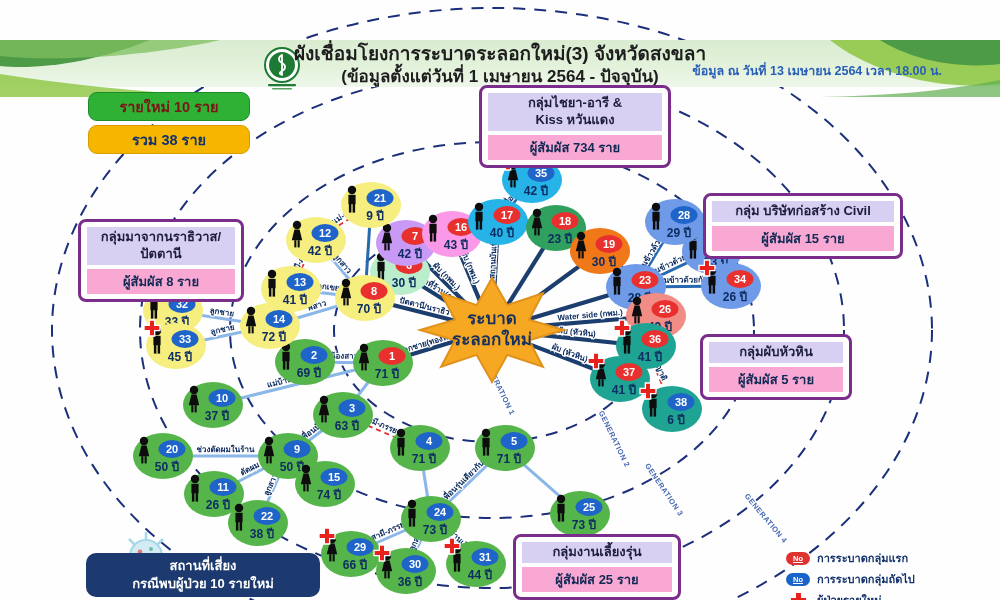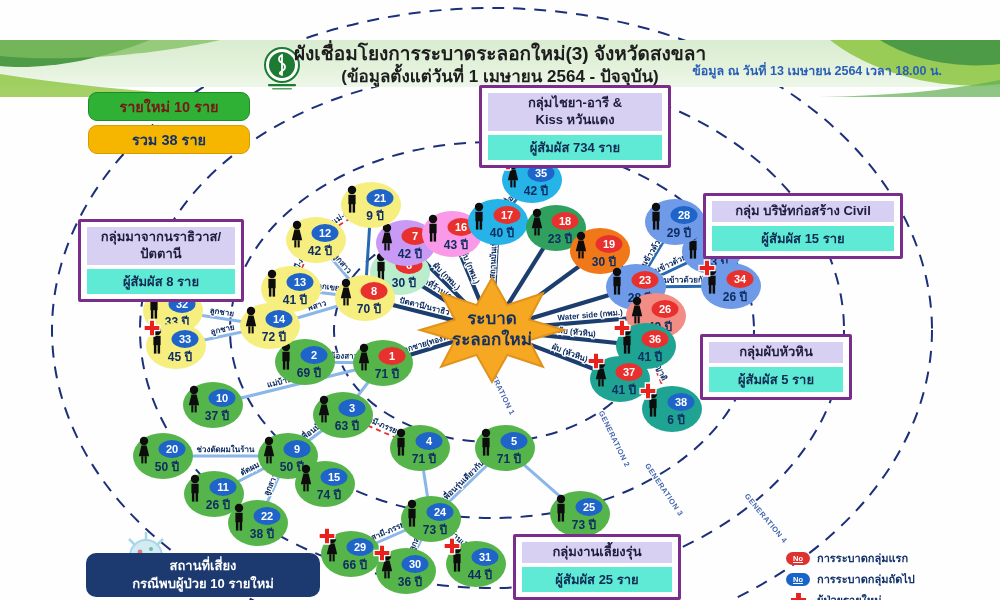--- a/index.html
+++ b/index.html
@@ -15,26 +15,26 @@
   .logo{position:absolute;left:258px;top:4px;width:48px;height:48px;}
   .date-note{position:absolute;right:58px;top:61px;font-size:12.5px;font-weight:bold;color:#2a5fb8;}
   
   .pills{position:absolute;left:88px;top:64px;display:flex;flex-direction:column;gap:4px;margin-top:28px;}
   .pill{border-radius:9px;padding:2px 16px;font-size:14.5px;font-weight:bold;text-align:center;width:128px;}
   .pill.green{background:#2eb135;color:#7a1616;border:1px solid #1d8c26;}
   .pill.amber{background:#f6b600;color:#13316b;border:1px solid #d79c00;}
   
   .net{position:absolute;left:0;top:0;width:1000px;height:600px;}
   
-  .cluster-box{position:absolute;background:#fff;border:3px solid #7b2d8b;border-radius:2px;
+  .cluster-box{position:absolute;background:#fff;border:3px solid #7b2d8b;border-radius:8px;
     padding:5px 6px;display:flex;flex-direction:column;gap:4px;box-sizing:border-box;}
   .cluster-title{background:#d7d0f3;text-align:center;font-size:13px;font-weight:bold;color:#1c1c3c;
     padding:2px 4px;line-height:1.3;}
   .cluster-title span{display:block;}
-  .cluster-contacts{background:#5eead4;text-align:center;font-size:13px;font-weight:bold;color:#102a54;padding:2px 4px;}
+  .cluster-contacts{background:#f9a8d4;text-align:center;font-size:13px;font-weight:bold;color:#102a54;padding:2px 4px;}
   
   .risk-box{position:absolute;left:86px;top:553px;width:214px;background:#1c3a70;border-radius:10px;
     color:#fff;text-align:center;font-weight:bold;font-size:13px;padding:4px 10px;line-height:1.4;}
   .risk-box span{display:block;}
   
   .legend{position:absolute;left:786px;top:549px;display:flex;flex-direction:column;gap:3px;}
   .legend-row{display:flex;align-items:center;gap:7px;}
   .legend-oval{width:24px;height:13px;border-radius:8px;color:#fff;font-size:7.5px;font-weight:bold;
     display:flex;align-items:center;justify-content:center;text-decoration:underline;}
   .legend-oval.red{background:#e03131;}

